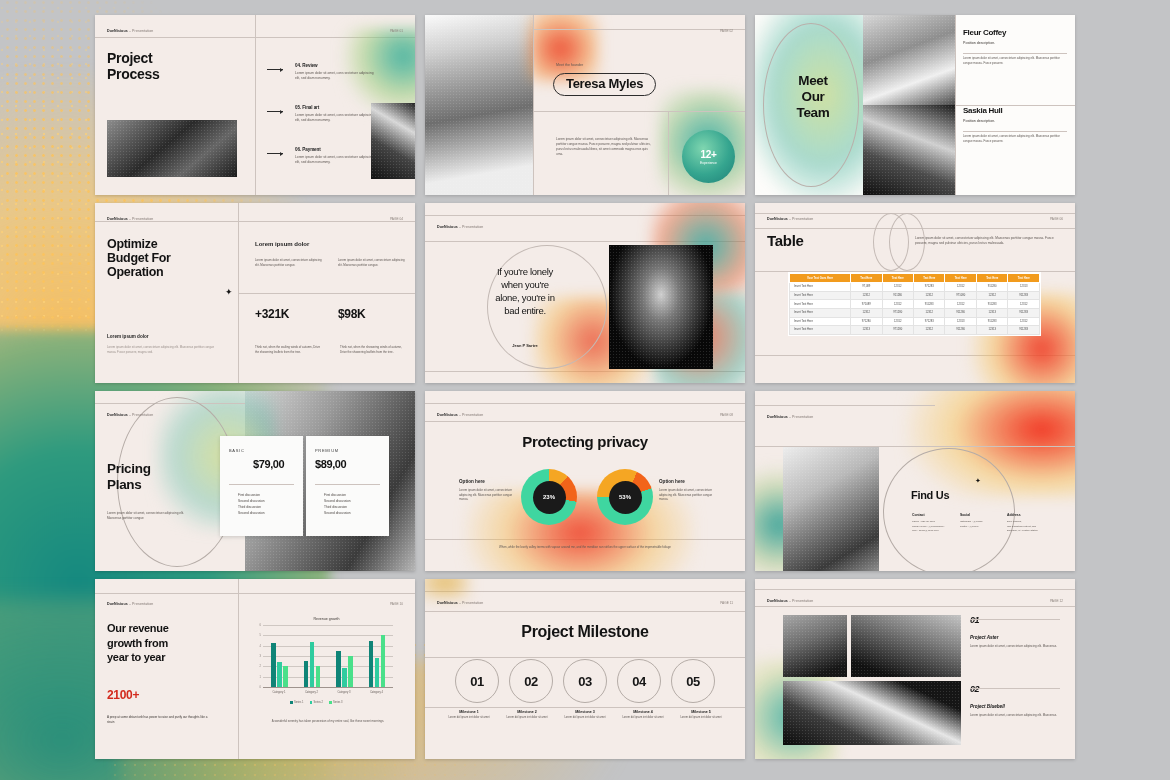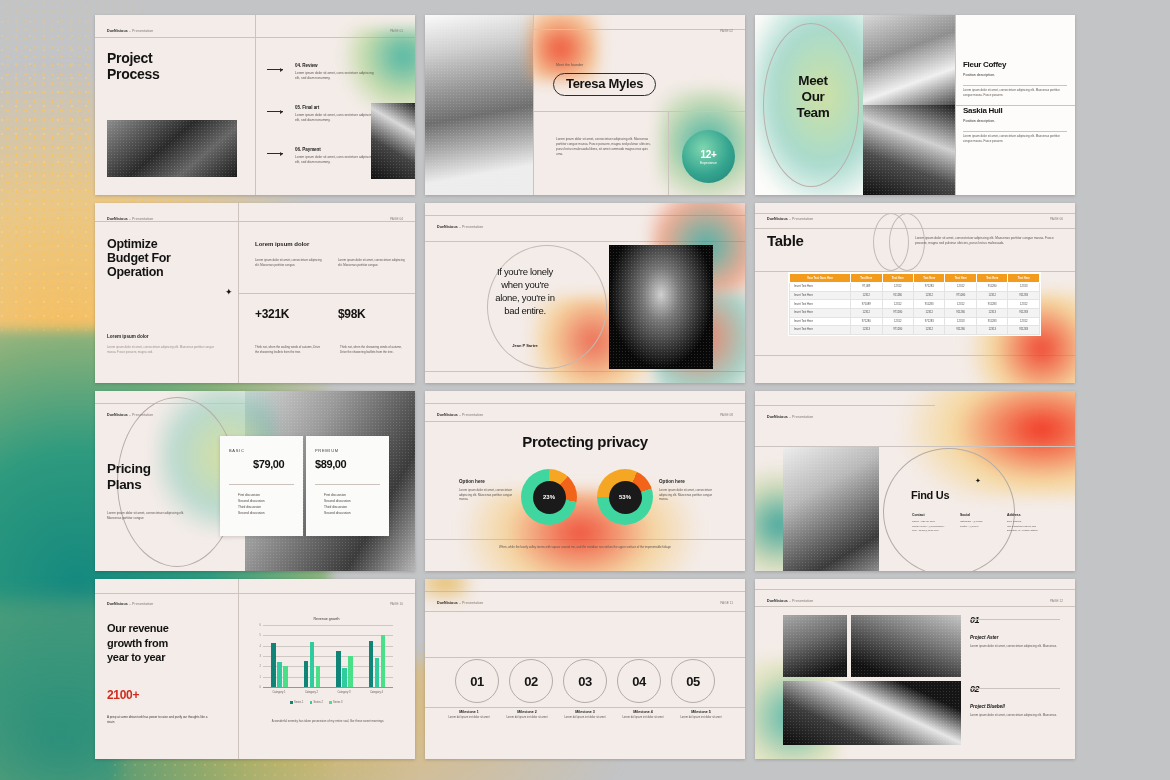--- a/index.html
+++ b/index.html
@@ -259,21 +259,21 @@
       <div>Our</div>
       <div>Team</div>
     </div>
 
     <div class="photo g4 noise" style="left:108px;top:0;width:92px;height:90px;background:linear-gradient(160deg,#d7d7d7,#8e8e8e 40%,#f0f0f0 70%,#4a4a4a);"></div>
     <div class="photo g7 noise" style="left:108px;top:90px;width:92px;height:90px;background:linear-gradient(20deg,#0e0e0e,#4c4c4c 35%,#d0d0d0 62%,#1a1a1a);"></div>
     <div class="ln lnv" style="left:200px;"></div>
     <div class="ln lnh" style="top:90px;left:200px;"></div>
 
     <div style="position:absolute;left:208px;top:14px;width:104px;">
-      <div class="h1" style="font-size:8px;margin-top:32px;">Fleur Coffey</div>
+      <div class="h1" style="font-size:8px;">Fleur Coffey</div>
       <div style="font-size:3.6px;margin-top:3px;color:#3d3834;">Position description.</div>
       <div class="ln lnh" style="position:relative;top:8px;margin-bottom:10px;"></div>
       <div class="body-s" style="font-size:2.9px;">Lorem ipsum dolor sit amet, consectetuer adipiscing elit. Maecenas porttitor congue massa. Fusce posuere.</div>
     </div>
     <div style="position:absolute;left:208px;top:92px;width:104px;">
       <div class="h1" style="font-size:8px;">Saskia Hull</div>
       <div style="font-size:3.6px;margin-top:3px;color:#3d3834;">Position description.</div>
       <div class="ln lnh" style="position:relative;top:8px;margin-bottom:10px;"></div>
       <div class="body-s" style="font-size:2.9px;">Lorem ipsum dolor sit amet, consectetuer adipiscing elit. Maecenas porttitor congue massa. Fusce posuere.</div>
     </div>
@@ -595,20 +595,21 @@
 
   <div class="slide">
     <div class="ln lnh" style="top:12px"></div>
     <div class="ln lnh" style="top:32px"></div>
     <div class="ln lnh" style="top:78px"></div>
     <div class="ln lnh" style="top:128px"></div>
     <div class="mesh mesh-grain" style="left:-16px;top:-20px;width:60px;height:40px;background:radial-gradient(ellipse at 60% 60%, rgba(225,175,70,.8), rgba(244,236,232,0) 72%);"></div>
     <div class="brand" style="top:22px;"><b>DueNisious</b> <i>– Presentation</i></div>
     <div class="pageno" style="top:22px;">PAGE 11</div>
 
+    <div class="h1" style="position:absolute;left:0;right:0;top:44px;text-align:center;font-size:16px;">Project Milestone</div>
 
     <div id="milestones" style="position:absolute;left:30px;right:30px;top:80px;display:flex;justify-content:space-between;">
         <div class="mcircle">01</div>
         <div class="mcircle">02</div>
         <div class="mcircle">03</div>
         <div class="mcircle">04</div>
         <div class="mcircle">05</div>
       </div>
     <div id="milestone-labels" style="position:absolute;left:18px;right:18px;top:131px;display:flex;justify-content:space-between;">
         <div style="width: 52px; text-align: center;">

